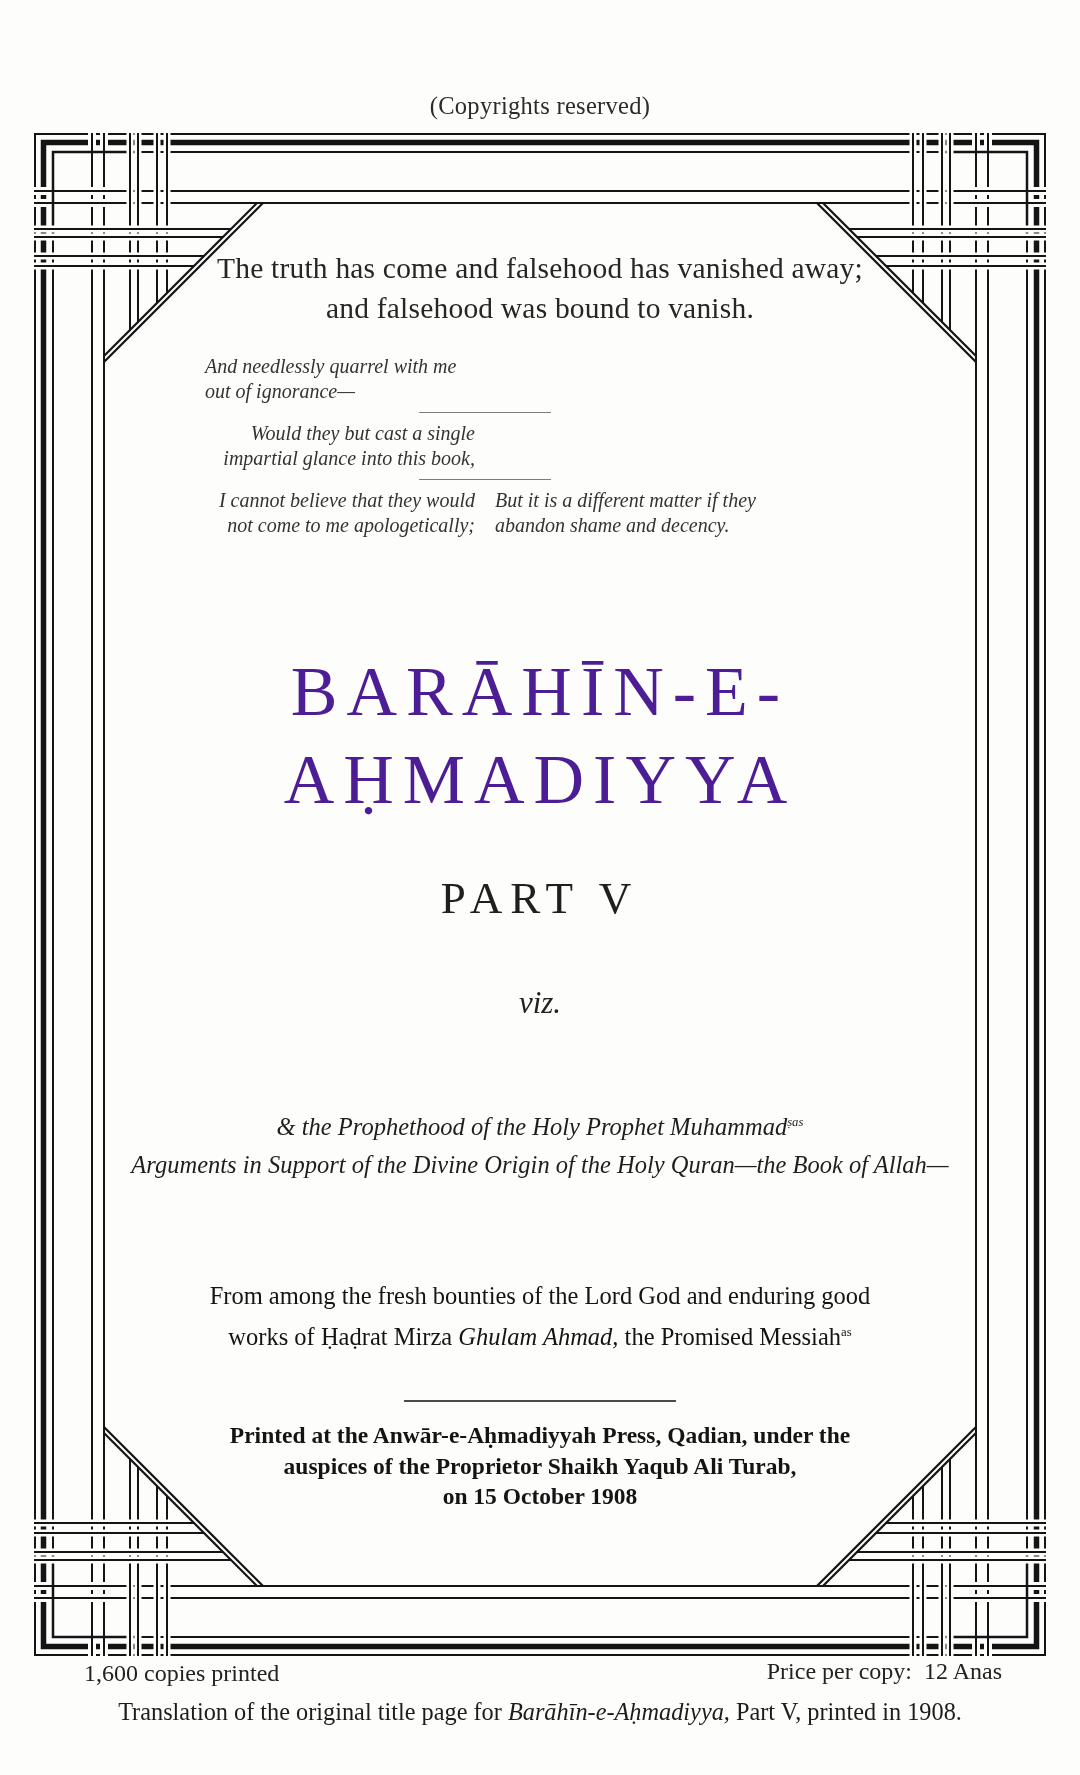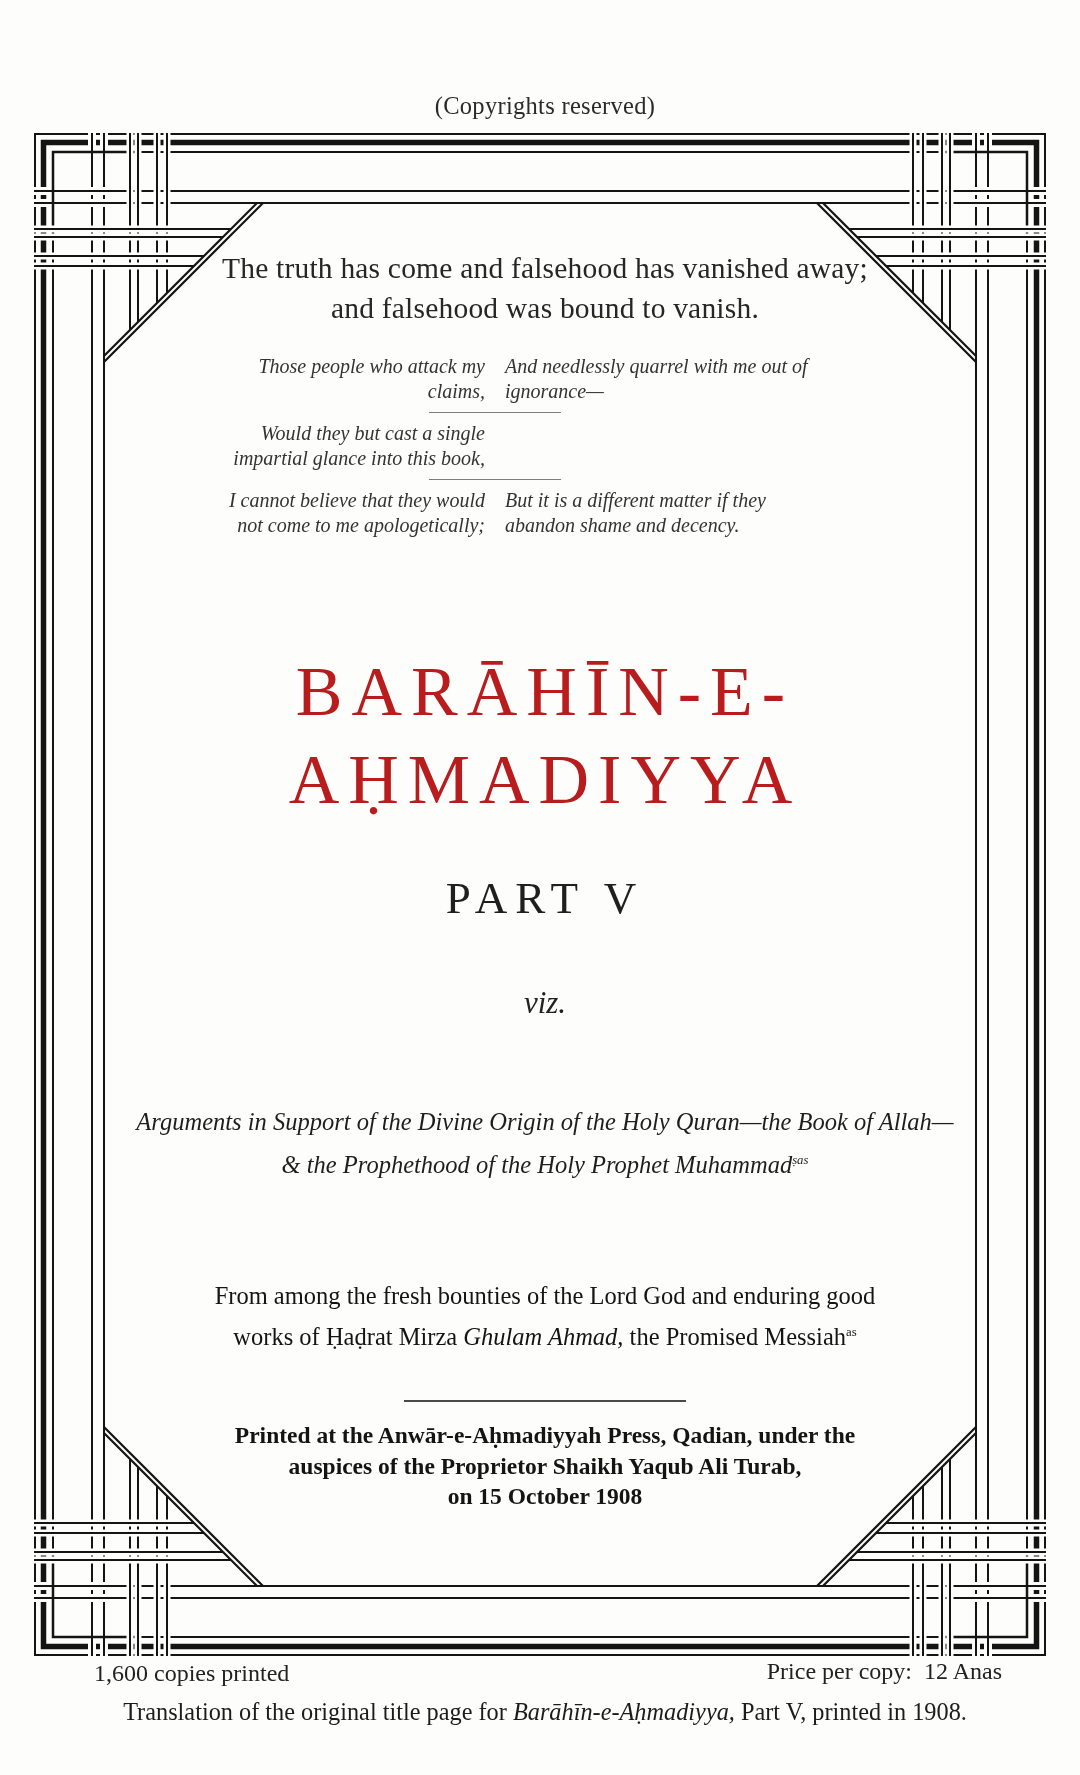--- a/index.html
+++ b/index.html
@@ -1,35 +1,35 @@
 <!DOCTYPE html>
 <html><head>
 <meta charset="utf-8">
 <style>
   html,body{margin:0;padding:0;}
   body{
     width:1080px;height:1775px;position:relative;background:#fdfdfc;
     font-family:"Liberation Serif","DejaVu Serif",serif;color:#1d1d1d;
     overflow:hidden;
   }
-  .abs{position:absolute;padding-left:10px;}
+  .abs{position:absolute;}
   .center{left:0;right:0;text-align:center;}
   .frame-svg{position:absolute;left:0;top:0;width:1080px;height:1775px;}
 
   .copyright{top:92px;font-size:24.5px;letter-spacing:.3px;color:#2b2b2b;}
   .headline{top:248px;font-size:29.5px;line-height:40px;color:#262626;letter-spacing:.2px;}
 
   .verses{top:354px;left:205px;width:600px;font-style:italic;font-size:20px;
           line-height:24.5px;color:#333;}
   .verse-row{display:grid;grid-template-columns:270px 310px;column-gap:20px;}
   .v-left{text-align:right;}
   .v-right{text-align:left;}
   .verse-divider{width:132px;height:0;border-top:1.5px solid #7d7d7d;margin:9px 0 8px 214px;}
 
-  .title-line{font-size:70px;letter-spacing:9px;color:#b91c1c;}
+  .title-line{font-size:70px;letter-spacing:9px;color:#4c1d95;}
   .title-1{top:652px;}
   .title-2{top:740px;}
   .part{top:872px;font-size:45px;letter-spacing:8px;color:#1f1f1f;}
   .viz{top:985px;font-size:31px;font-style:italic;color:#222;}
 
   .subtitle{top:1103px;font-size:24.5px;font-style:italic;line-height:38px;color:#1e1e1e;}
   .subtitle sup,.bounties sup{font-size:.52em;vertical-align:super;letter-spacing:0;}
 
   .bounties{top:1278px;font-size:24.5px;font-weight:normal;line-height:36px;color:#141414;}
   .bounties .ital{font-style:italic;margin-top:9px;}
@@ -107,21 +107,20 @@
 
 <div class="abs center copyright">(Copyrights reserved)</div>
 
 <div class="abs center headline">
   <div>The truth has come and falsehood has vanished away;</div>
   <div>and falsehood was bound to vanish.</div>
 </div>
 
 <div class="abs verses">
   <div class="verse-row">
-    <div class="v-left">Those people who attack my claims,</div>
     <div class="v-right">And needlessly quarrel with me out of ignorance—</div>
   </div>
   <div class="verse-divider"></div>
   <div class="verse-row">
     <div class="v-left">Would they but cast a single impartial glance into this book,</div>
   </div>
   <div class="verse-divider"></div>
   <div class="verse-row">
     <div class="v-left">I cannot believe that they would not come to me apologetically;</div>
     <div class="v-right">But it is a different matter if they abandon shame and decency.</div>
@@ -129,24 +128,24 @@
 </div>
 
 <div class="abs center title-line title-1">BARĀHĪN-E-</div>
 <div class="abs center title-line title-2">AḤMADIYYA</div>
 
 <div class="abs center part">PART V</div>
 
 <div class="abs center viz">viz.</div>
 
 <div class="abs center subtitle">
-  <div>Arguments in Support of the Divine Origin of the Holy Quran—the Book of Allah—</div>
   <div>
     <span>&amp; the Prophethood of the Holy Prophet Muhammad</span><sup>ṣas</sup>
   </div>
+  <div>Arguments in Support of the Divine Origin of the Holy Quran—the Book of Allah—</div>
 </div>
 
 <div class="abs center bounties">
   <div>From among the fresh bounties of the Lord God and enduring good</div>
   <div>
     <span>works of Ḥaḍrat Mirza </span><span class="ital">Ghulam Ahmad,</span><span> the Promised Messiah</span><sup>as</sup>
   </div>
 </div>
 
 <div class="abs mid-rule"></div>

